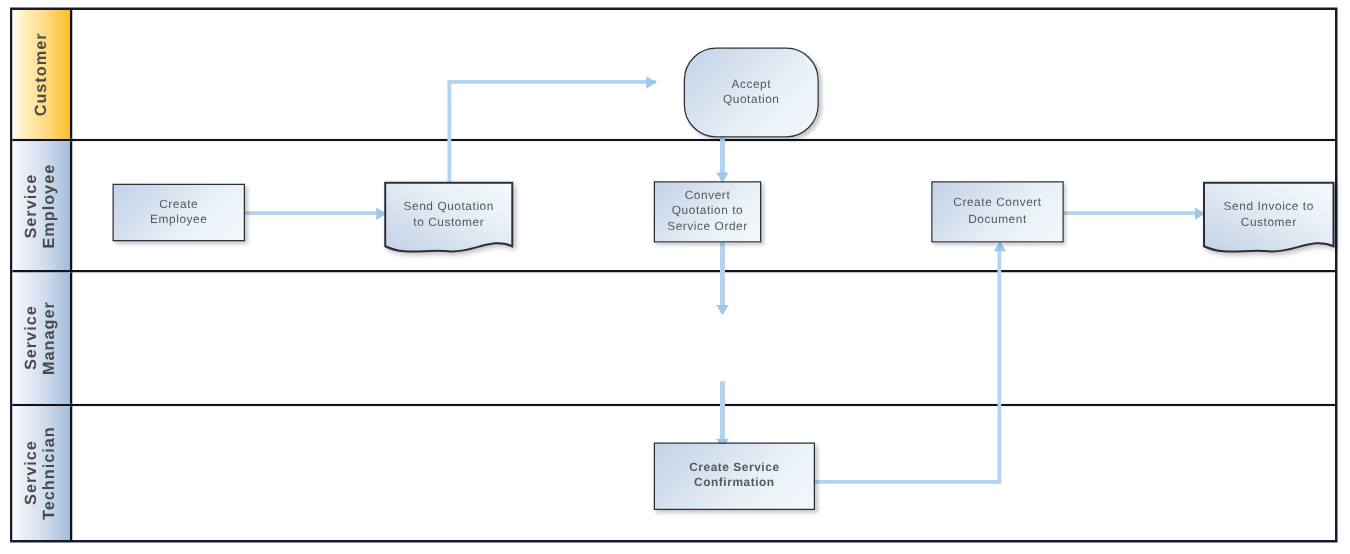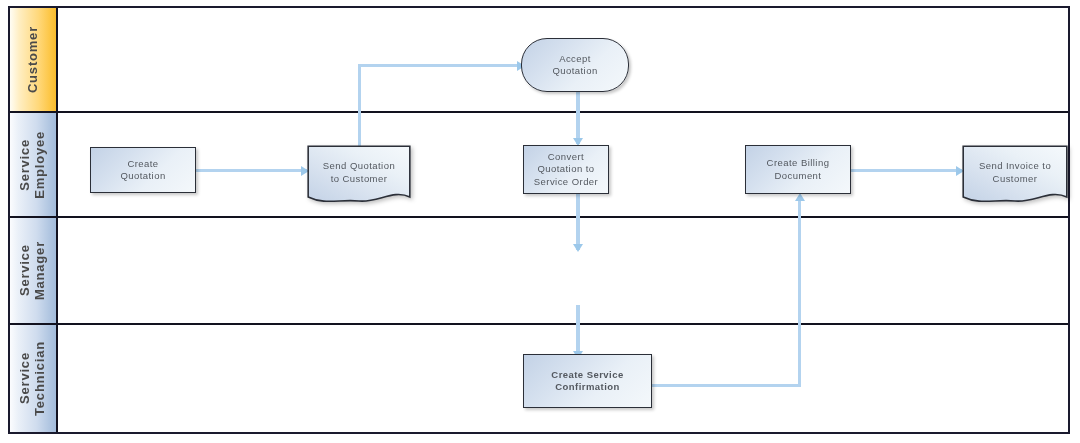--- a/index.html
+++ b/index.html
@@ -197,28 +197,28 @@
     <div class="conn conn-v" style="left:566px; top:297px; width:4px; height:52px;"></div>
     <div class="arrow arrow-d" style="left:563px; top:343px;"></div>
 
     <div class="conn conn-h" style="left:620px; top:376px; width:171px;"></div>
     <div class="conn conn-v" style="left:788px; top:192px; height:187px;"></div>
     <div class="arrow arrow-u" style="left:785px; top:185px;"></div>
 
     <div class="conn conn-h" style="left:841px; top:161px; width:111px;"></div>
     <div class="arrow arrow-r" style="left:946px; top:157.5px;"></div>
 
-    <div class="node node-rect" style="left:511px; top:30px; width:108px; height:54px;border-radius:26px;">
+    <div class="node node-rect" style="left:537px; top:30px; width:108px; height:72px;border-radius:26px;">
       <span class="node-label">Accept
 Quotation</span>
     </div>
 
     <div class="node node-rect" style="left:80px; top:139px; width:106px; height:46px;">
       <span class="node-label">Create
-Quotation</span>
+Employee</span>
     </div>
 
     <div class="node node-doc" style="left:297px; top:137px; width:104px; height:62px;">
       <svg viewBox="0 0 106 62" preserveAspectRatio="none">
         <defs>
           <linearGradient id="docGrad1" x1="0" y1="1" x2="1" y2="0">
             <stop offset="0%" stop-color="#c3d2e6"></stop>
             <stop offset="35%" stop-color="#d8e2ef"></stop>
             <stop offset="68%" stop-color="#eaf1f7"></stop>
             <stop offset="100%" stop-color="#f5f9fc"></stop>
@@ -230,21 +230,21 @@
 to Customer</span>
     </div>
 
     <div class="node node-rect" style="left:513px; top:137px; width:86px; height:49px;">
       <span class="node-label">Convert
 Quotation to
 Service Order</span>
     </div>
 
     <div class="node node-rect" style="left:735px; top:137px; width:106px; height:49px;">
-      <span class="node-label">Create Billing
+      <span class="node-label">Create Convert
 Document</span>
     </div>
 
     <div class="node node-doc" style="left:952px; top:137px; width:106px; height:62px;">
       <svg viewBox="0 0 106 62" preserveAspectRatio="none">
         <defs>
           <linearGradient id="docGrad2" x1="0" y1="1" x2="1" y2="0">
             <stop offset="0%" stop-color="#c3d2e6"></stop>
             <stop offset="35%" stop-color="#d8e2ef"></stop>
             <stop offset="68%" stop-color="#eaf1f7"></stop>

